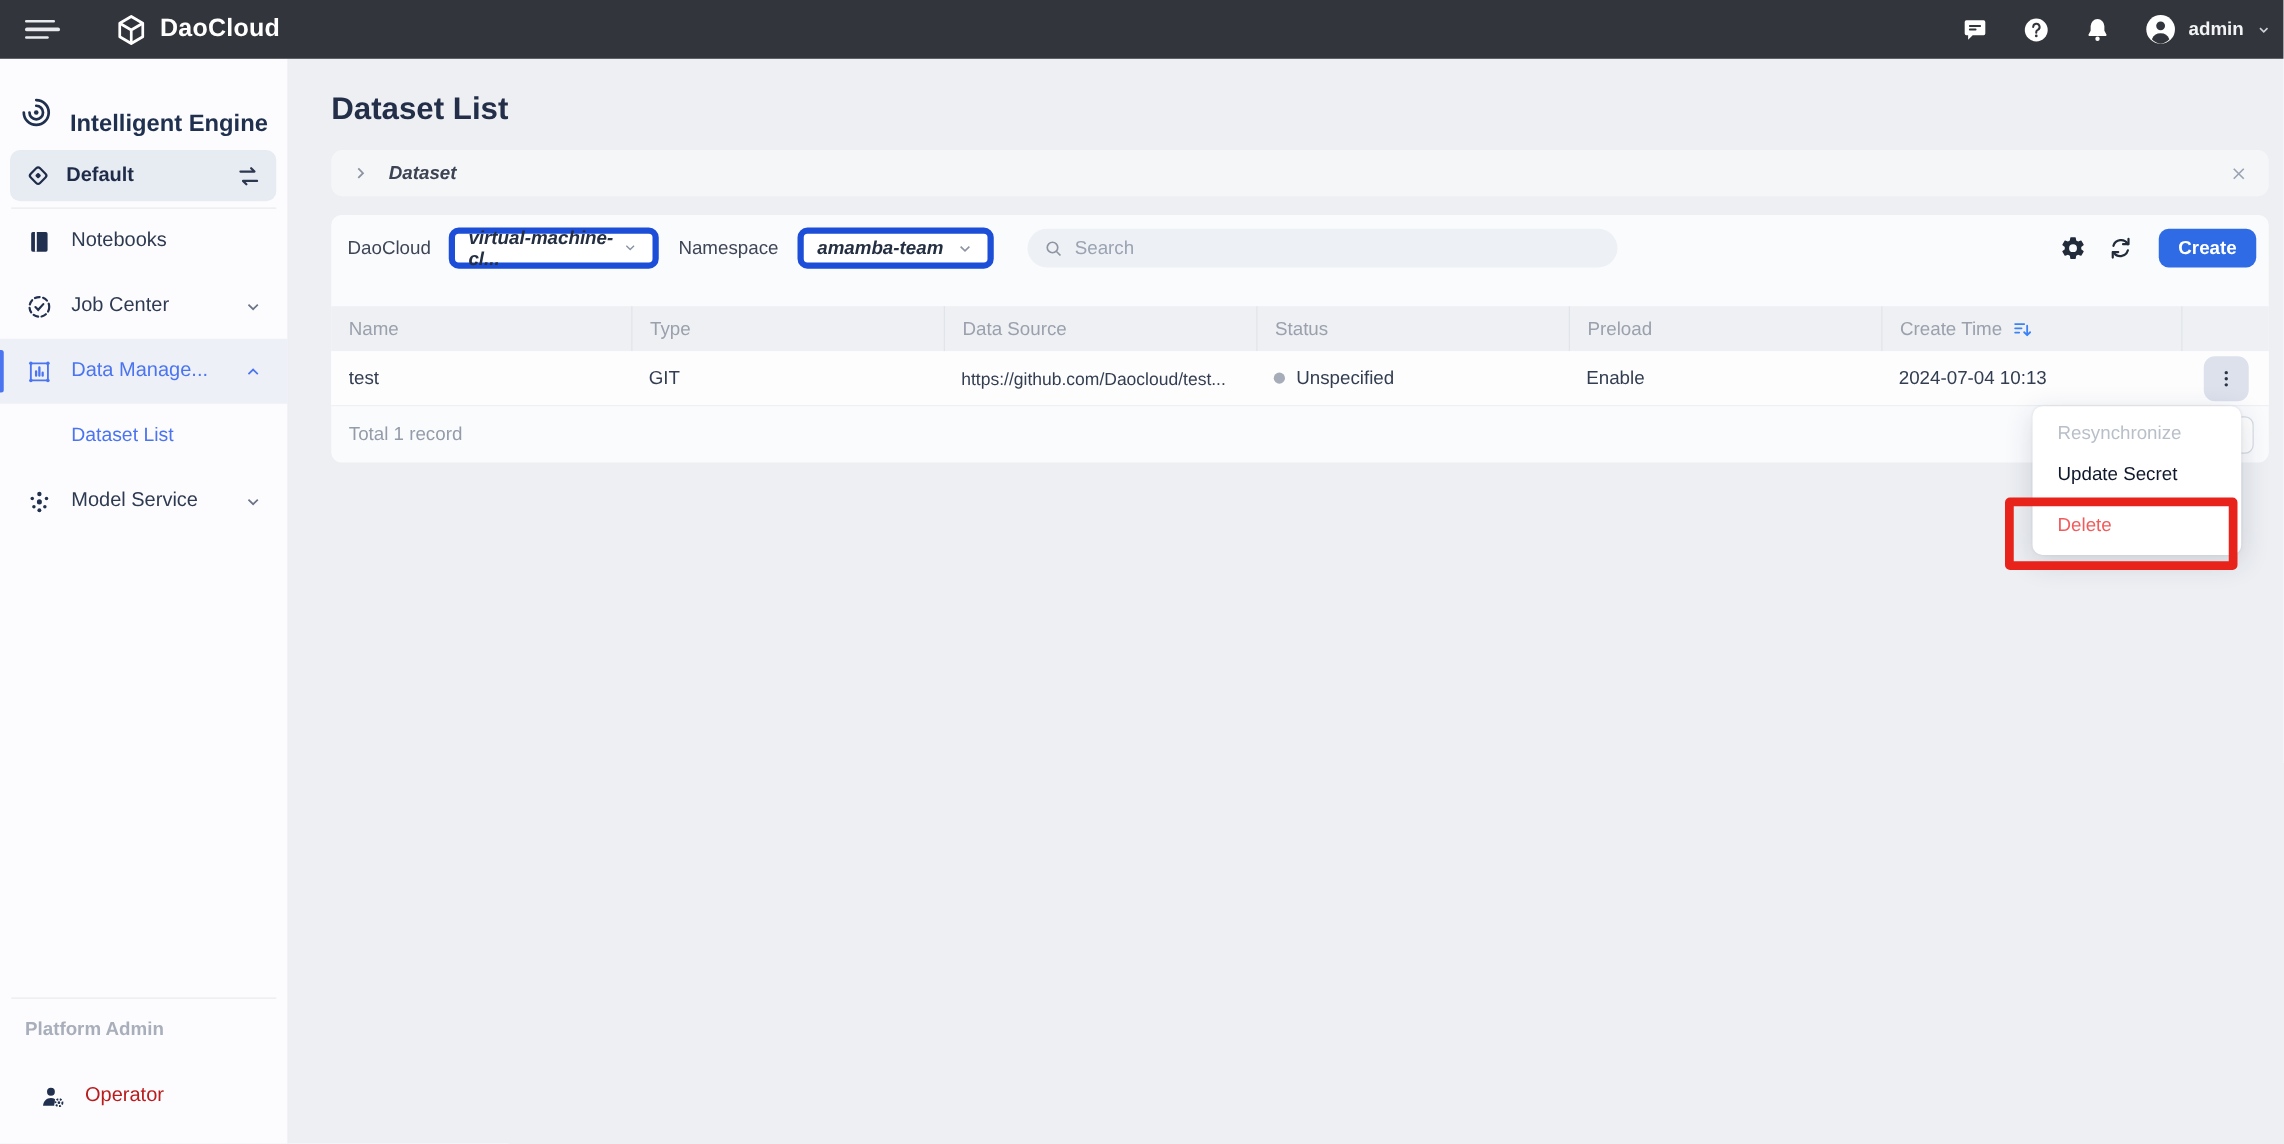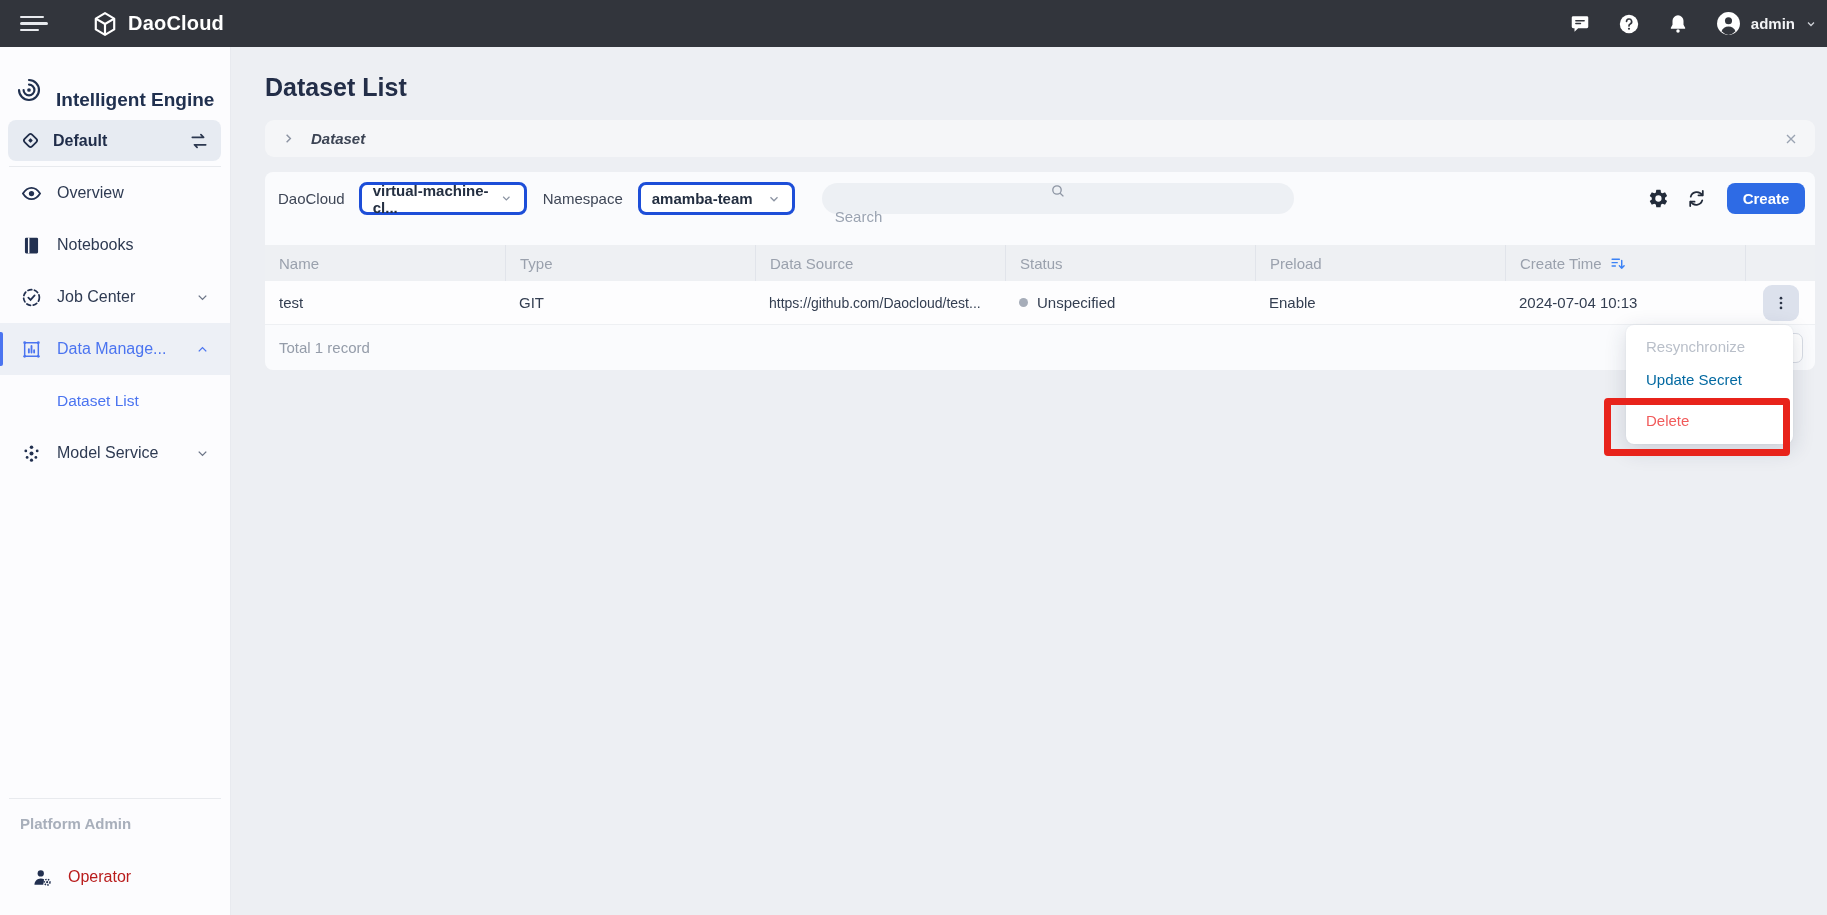--- a/index.html
+++ b/index.html
@@ -45,27 +45,27 @@
   .crumb-bar .chev-r { width:15px; height:15px; color:#8b93a2; }
   .crumb-bar .txt { margin-left:15px; font-size:15px; font-weight:600; color:#3c4454; }
   .crumb-bar .close { margin-left:auto; width:16px; height:16px; color:#9aa3b2; cursor:pointer; }
 
   .card { position:absolute; left:265px; top:172px; width:1550px; height:198px; background:#fafbfd; border-radius:8px; z-index:1; }
 
   
   .filters { position:absolute; left:0; right:0; top:0; height:53px; display:flex; align-items:center; }
   .f-label { font-size:15px; color:#3e4656; }
   .f-label.l1 { margin-left:13px; }
-  .select { height:33px; background:#fff; border:3px solid #1d4ed8; border-radius:8px; display:flex; align-items:center; padding:0 11px; cursor:pointer; }
+  .select { height:33px; background:#fff; border:5px solid #1d4ed8; border-radius:8px; display:flex; align-items:center; padding:0 11px; cursor:pointer;font-style:italic; }
   .select .val { font-size:15px; font-weight:600; color:#242f41; }
   .select .chev { width:14px; height:14px; color:#8b93a2; margin-left:auto; }
   .sel1 { width:168px; margin-left:14px; }
   .sel2 { width:157px; margin-left:15px; }
   .f-label.l2 { margin-left:16px; }
-  .searchbox { margin-left:27px; width:472px; height:31px; background:#edf0f4; border-radius:16px; display:flex; align-items:center; padding:0 13px; gap:9px;flex-direction:column; }
+  .searchbox { margin-left:27px; width:472px; height:31px; background:#edf0f4; border-radius:16px; display:flex; align-items:center; padding:0 13px; gap:9px; }
   .searchbox .sic { width:16px; height:16px; color:#8d95a3; flex:none; }
   .searchbox input { border:none; outline:none; background:transparent; font-size:15px; color:#333f52; width:100%; font-family:"Liberation Sans",sans-serif; }
   .searchbox input::placeholder { color:#9aa3b1; }
   .tool-ic { width:21px; height:21px; color:#222b3a; cursor:pointer; }
   .gear-ic { margin-left:auto; }
   .refresh-ic { margin-left:17px; }
   .create-btn { margin-left:20px; margin-right:10px; width:78px; height:31px; background:#2e6be5; color:#fff; font-size:15px; font-weight:600; border:none; border-radius:8px; cursor:pointer; font-family:"Liberation Sans",sans-serif; }
 
   
   .thead { position:absolute; left:0; right:0; top:73px; height:36px; background:#eef0f3; display:flex; align-items:center; font-size:15px; color:#9aa1ad; }
@@ -85,21 +85,21 @@
   .total { margin-left:14px; }
   .pager { margin-left:auto; display:flex; align-items:center; margin-right:12px; gap:8px; }
   .pg-chev { width:14px; height:14px; color:#c2c8d2; cursor:pointer; }
   .pg-input { width:38px; height:26px; background:#e9ebf0; border:1px solid #e2e5ea; border-radius:4px; text-align:right; padding-right:7px; font-size:14px; color:#8d95a2; outline:none; font-family:"Liberation Sans",sans-serif; }
   .pg-suffix { color:#3f4a5c; }
   .size-sel { width:58px; height:30px; background:#fff; border:1px solid #d8dce4; border-radius:7px; display:flex; align-items:center; justify-content:flex-end; padding-right:8px; }
   .size-sel .chev { width:13px; height:13px; color:#8b93a2; }
 
   
   .ctx-menu { position:absolute; left:1626px; top:325px; width:167px; background:#fff; border-radius:8px; box-shadow:0 6px 22px rgba(31,45,75,.16), 0 0 2px rgba(31,45,75,.08); padding:5px 0 7px; z-index:60; }
-  .ctx-item { height:33px; display:flex; align-items:center; padding-left:20px; font-size:15px; color:#0369a1; cursor:pointer; }
+  .ctx-item { height:33px; display:flex; align-items:center; padding-left:20px; font-size:15px; color:#0f172a; cursor:pointer; }
   .ctx-item.disabled { color:#b9bfc9; cursor:default; }
   .ctx-item.danger { color:#f15b5b; margin-top:8px; }
 
   
   .annotation { position:absolute; left:1604px; top:398px; width:186px; height:58px; border:7px solid #e8231b; border-radius:4px; z-index:70; pointer-events:none; }
 </style>
 </head>
 <body>
 
 <div class="screen">
@@ -183,29 +183,20 @@
         <svg viewBox="0 0 24 24" fill="none" stroke="currentColor" stroke-width="2.1" stroke-linecap="round" stroke-linejoin="round">
             <path d="M4 7.5h13.5l-3.2-3.2"></path>
             <path d="M20 16.5H6.5l3.2 3.2"></path>
           </svg>
       </span>
     </div>
 
     <div class="side-div" style="top:119px;"></div>
 
     <div class="nav">
-      <div class="nav-item">
-        <span class="nico">
-          <svg viewBox="0 0 24 24" fill="none" stroke="currentColor" stroke-width="2">
-              <path d="M12 5.5C6.3 5.5 2.2 12 2.2 12s4.1 6.5 9.8 6.5 9.8-6.5 9.8-6.5S17.7 5.5 12 5.5z"></path>
-              <circle cx="12" cy="12" r="3" fill="currentColor" stroke="none"></circle>
-            </svg>
-        </span>
-        <span>Overview</span>
-      </div>
       <div class="nav-item">
         <span class="nico">
           <svg viewBox="0 0 24 24" fill="currentColor">
               <path d="M6 3h12a1.5 1.5 0 0 1 1.5 1.5v15A1.5 1.5 0 0 1 18 21H6a1.5 1.5 0 0 1-1.5-1.5v-15A1.5 1.5 0 0 1 6 3z"></path>
               <path d="M8.8 3v18" stroke="#fcfcfe" stroke-width="1.7"></path>
             </svg>
         </span>
         <span>Notebooks</span>
       </div>
       <div class="nav-item">

